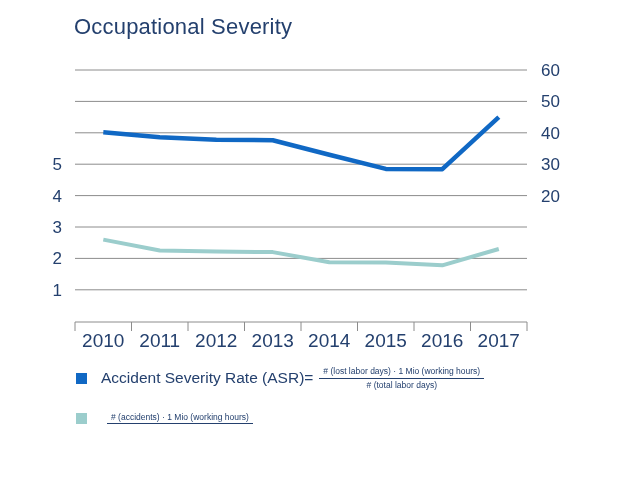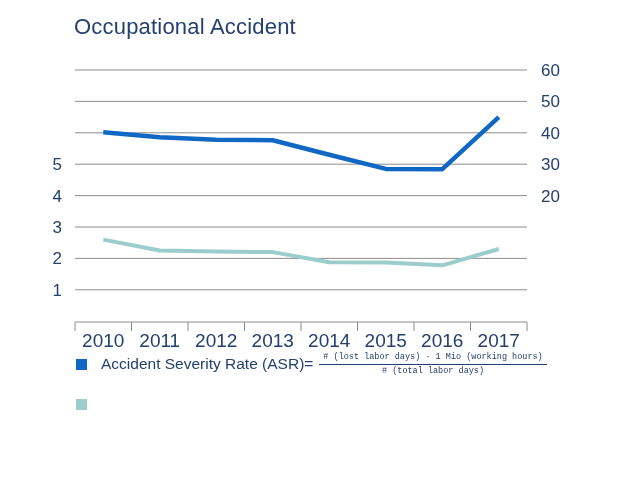--- a/index.html
+++ b/index.html
@@ -42,21 +42,21 @@
     fill: #24406e;
   }
   .tick-year {
     font-family: "Liberation Sans", sans-serif;
     font-size: 19px;
     fill: #24406e;
   }
   .legend {
     position: absolute;
     left: 76px;
-    top: 344px;
+    top: 358px;
     width: 560px;
   }
   .legend-row {
     display: flex;
     align-items: center;
     height: 40px;
   }
   .legend-swatch {
     width: 11px;
     height: 11px;
@@ -69,38 +69,37 @@
     white-space: nowrap;
   }
   .formula {
     display: inline-flex;
     flex-direction: column;
     align-items: center;
     margin-left: 6px;
     font-size: 8.5px;
     color: #24406e;
     line-height: 1.25;
-    font-family: Liberation Mono, monospace;
   }
   .formula .num {
     padding: 0 4px 1px 4px;
     border-bottom: 1px solid #24406e;
     white-space: nowrap;
   }
   .formula .den {
     padding: 1px 4px 0 4px;
     white-space: nowrap;
   }
 </style>
 </head>
 <body>
 
 <div id="chart-root">
 
-  <div class="chart-title">Occupational Accident</div>
+  <div class="chart-title">Occupational Severity</div>
 
   <svg class="plot" width="640" height="350">
     <g id="gridlines">
         <line x1="75" x2="527" y1="70.0" y2="70.0" stroke="#8c8c8c" stroke-width="1"></line>
         <line x1="75" x2="527" y1="101.4" y2="101.4" stroke="#8c8c8c" stroke-width="1"></line>
         <line x1="75" x2="527" y1="132.8" y2="132.8" stroke="#8c8c8c" stroke-width="1"></line>
         <line x1="75" x2="527" y1="164.2" y2="164.2" stroke="#8c8c8c" stroke-width="1"></line>
         <line x1="75" x2="527" y1="195.6" y2="195.6" stroke="#8c8c8c" stroke-width="1"></line>
         <line x1="75" x2="527" y1="227.0" y2="227.0" stroke="#8c8c8c" stroke-width="1"></line>
         <line x1="75" x2="527" y1="258.4" y2="258.4" stroke="#8c8c8c" stroke-width="1"></line>
@@ -153,17 +152,18 @@
       <span class="legend-swatch" style="background:#1068c4"></span>
       <span class="legend-label">Accident Severity Rate (ASR)=</span>
       <span class="formula">
         <span class="num"># (lost labor days) · 1 Mio (working hours)</span>
         <span class="den"># (total labor days)</span>
       </span>
     </div>
     <div class="legend-row">
       <span class="legend-swatch" style="background:#9bcdcc"></span>
       <span class="formula">
+        <span class="num"># (accidents) · 1 Mio (working hours)</span>
       </span>
     </div>
   </div>
 
 </div>
 
 </body></html>

